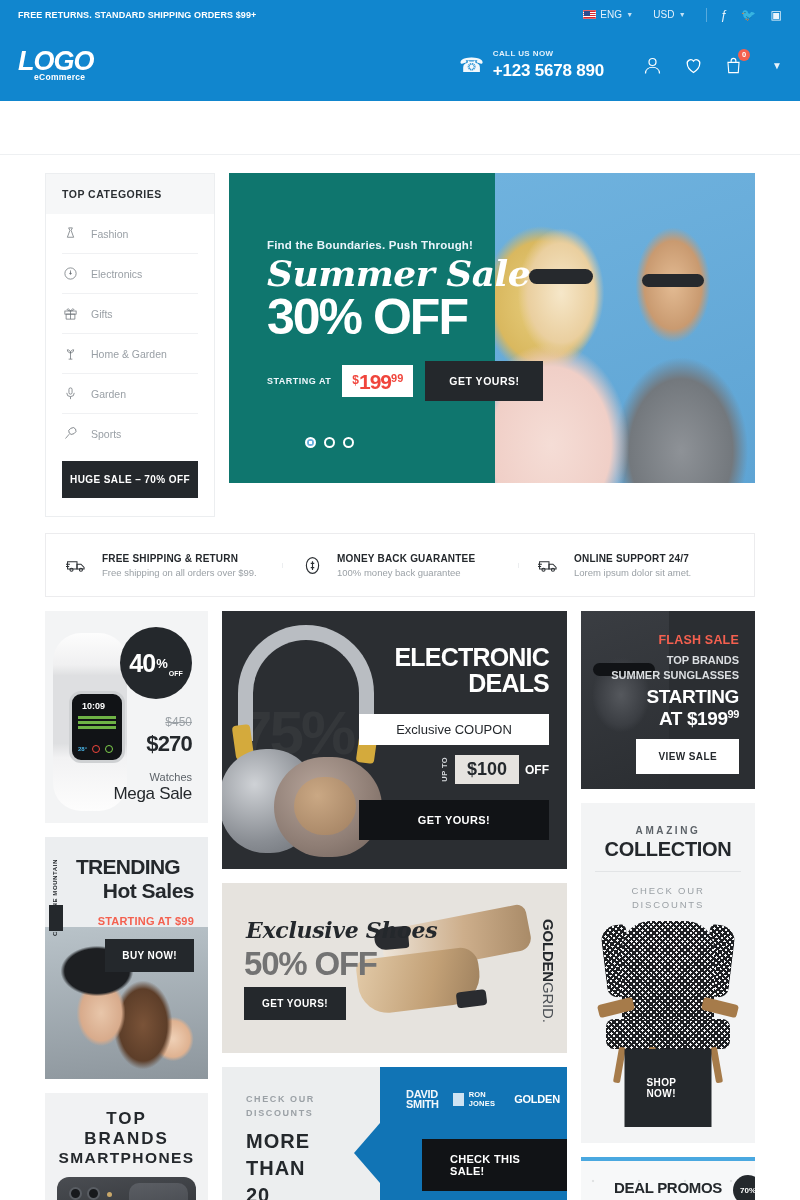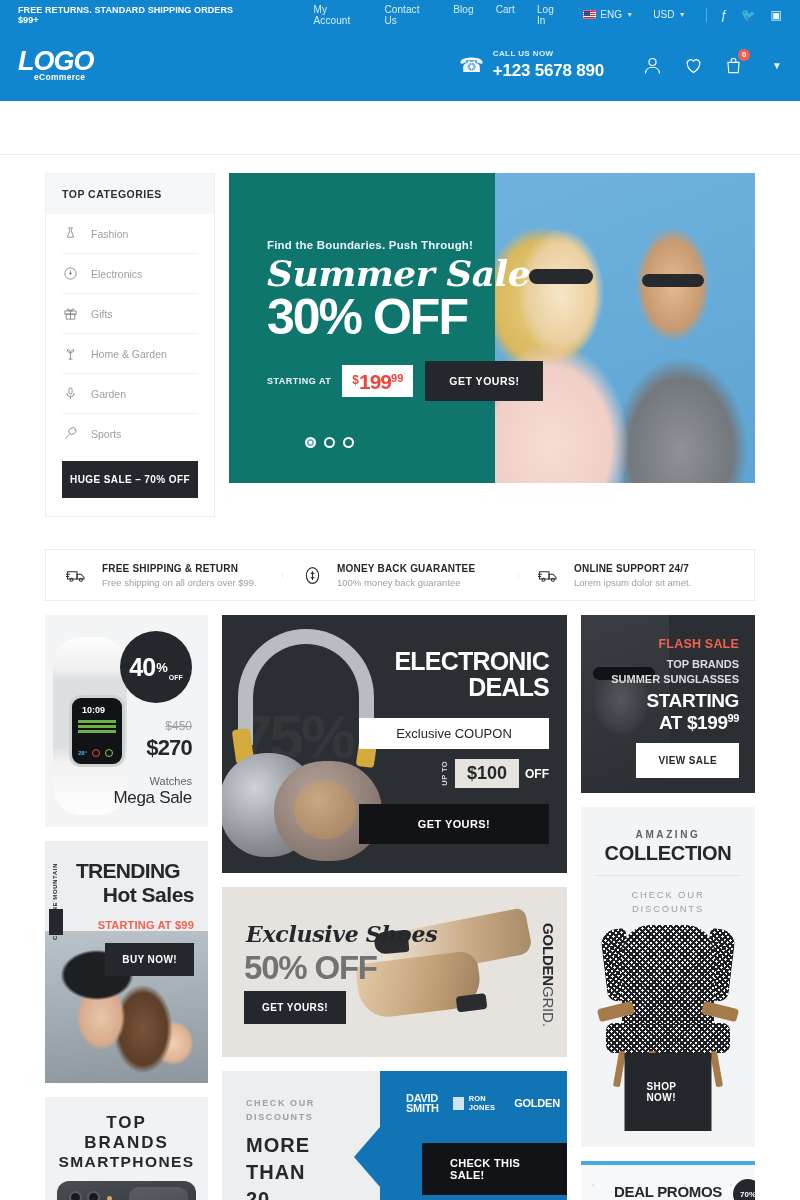--- a/index.html
+++ b/index.html
@@ -123,22 +123,22 @@
   .hero-btn {
     background: #24282c; color: #fff; padding: 14px 24px;
     font-size: 10.5px; font-weight: 700; letter-spacing: .5px; margin-left: 12px;
   }
   .hero-dots { display: flex; gap: 8px; margin: 36px 0 0 38px; position: relative; }
   .dot { width: 11px; height: 11px; border-radius: 50%; border: 2px solid #fff; }
   .dot.on { background: radial-gradient(circle, #fff 0 34%, #67aedc 34% 100%); }
 
   
   .services {
-    margin-top: 32px; border: 1px solid #ececee; background: #fff;
-    display: flex; height: 52px; align-items: center;
+    margin-top: 16px; border: 1px solid #ececee; background: #fff;
+    display: flex; height: 64px; align-items: center;
   }
   .svc { flex: 1; display: flex; align-items: center; gap: 14px; padding: 0 20px; position: relative; }
   .svc + .svc::before { content:""; position:absolute; left:0; top:10px; bottom:10px; width:1px; background:#eceef0; }
   .svc-ic { color: #2b2f33; font-size: 20px; display:flex; align-items:center; }
   .svc-t { font-size: 10px; font-weight: 700; color: #24282c; letter-spacing: .2px; }
   .svc-d { font-size: 9.5px; color: #9ba1a6; margin-top: 3px; }
 
   
   .grid { margin-top: 14px; display: flex; gap: 14px; }
   .col-l { width: 163px; display: flex; flex-direction: column; gap: 14px; }
@@ -335,27 +335,20 @@
   .dl-c2 { position:absolute; right:-8px; top:14px; width:30px; height:30px; border-radius:50%; background:#24282c; color:#fff; display:flex; align-items:center; justify-content:center; font-size:8px; font-weight:800;}
   sup { font-size: .6em; vertical-align: super; }
 </style>
 </head>
 <body>
 
 <div class="page">
 
   <div class="topbar">
     <div class="topbar-promo">FREE RETURNS. STANDARD SHIPPING ORDERS $99+</div>
-    <div class="topbar-nav">
-      <a href="#">My Account</a>
-      <a href="#">Contact Us</a>
-      <a href="#">Blog</a>
-      <a href="#">Cart</a>
-      <a href="#">Log In</a>
-    </div>
     <div class="topbar-right">
       <div class="selector">
         <span class="flag"></span>
         <span>ENG</span>
         <span class="caret">▼</span>
       </div>
       <div class="selector">
         <span>USD</span>
         <span class="caret">▼</span>
       </div>

